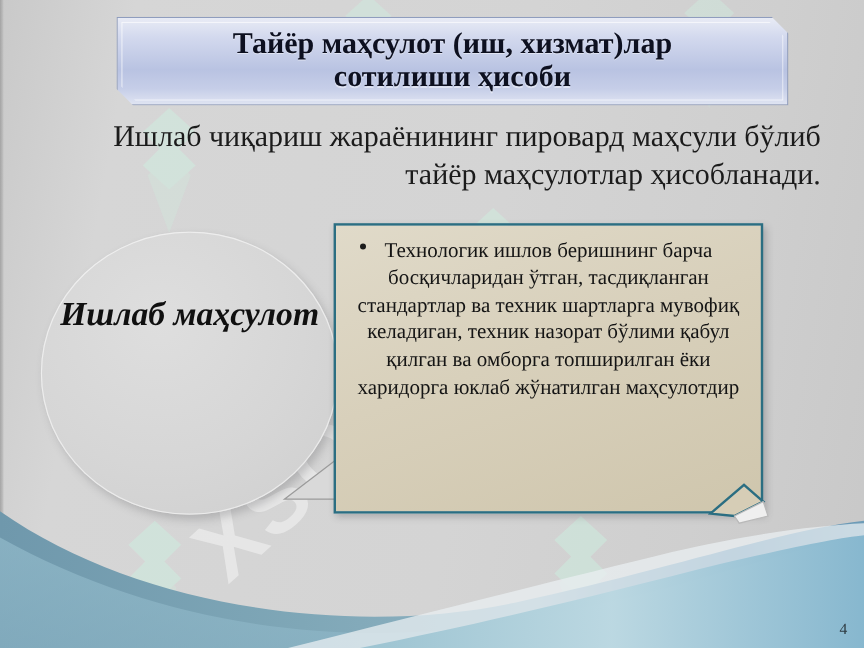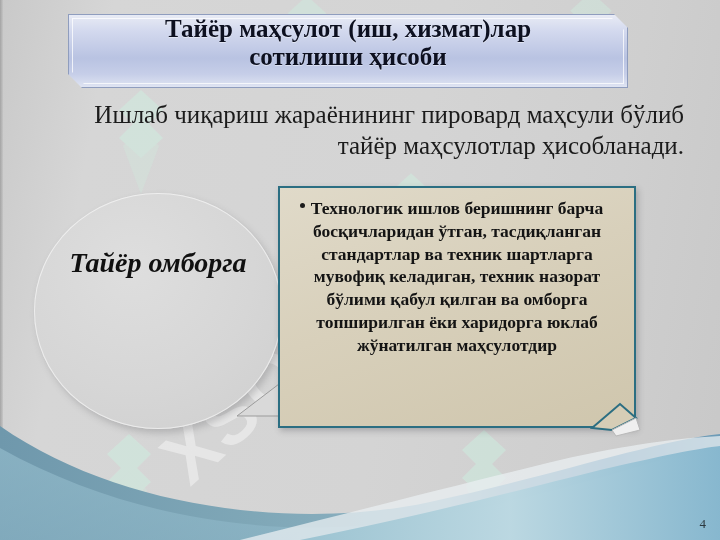--- a/index.html
+++ b/index.html
@@ -53,28 +53,29 @@
   
   .wave-wrap{
     position:absolute;
     left:0; bottom:0; width:720px; height:150px;
     pointer-events:none;
   }
 
   
   .title-banner{
     position:absolute;
-    left:68px; top:14px;
+    left:97px; top:14px;
     width:560px; height:74px;
     box-sizing:border-box;
     background:
       linear-gradient(180deg,#e8ebf5 0%, #d3d9ee 22%, #b9c3e2 60%, #c6cee8 82%, #dfe4f2 100%);
     border:1px solid #8f9dbe;
     clip-path: polygon(0 0, calc(100% - 14px) 0, 100% 14px, 100% 100%, 14px 100%, 0 calc(100% - 14px));
     display:flex;
+    align-items:center;
     justify-content:center;
     box-shadow: 2px 3px 5px rgba(60,60,70,.35);
   }
   .title-banner .inner-edge{
     position:absolute; left:3px; top:3px; right:3px; bottom:3px;
     border:1px solid rgba(255,255,255,.75);
     clip-path: polygon(0 0, calc(100% - 12px) 0, 100% 12px, 100% 100%, 12px 100%, 0 calc(100% - 12px));
     pointer-events:none;
   }
   .title-text{
@@ -136,21 +137,20 @@
   
   .callout{
     position:absolute;
     left:278px; top:186px;
     width:358px; height:242px;
     box-sizing:border-box;
     background: linear-gradient(160deg,#e0dac9 0%, #d8d0bb 45%, #cfc6ad 100%);
     border:2px solid #2b6e82;
     box-shadow: 2px 3px 6px rgba(70,70,75,.30);
     padding:9px 12px 10px 12px;
-    font-weight:bold;
   }
   .callout-list{
     margin:0; padding:0; list-style:none;
   }
   .callout-item{
     position:relative;
     font-family:"Liberation Serif", serif;
     font-size:17.5px;
     line-height:1.30;
     color:#141414;
@@ -272,21 +272,21 @@
   <div class="title-banner">
     <span class="inner-edge"></span>
     <div class="title-text">Тайёр маҳсулот (иш, хизмат)лар
 сотилиши ҳисоби</div>
   </div>
 
   <div class="intro">Ишлаб чиқариш жараёнининг пировард маҳсули бўлиб
 тайёр маҳсулотлар ҳисобланади.</div>
 
   <div class="circle"></div>
-  <div class="circle-label">Тайёр омборга</div>
+  <div class="circle-label">Ишлаб маҳсулот</div>
 
   <div class="pointer">
     <svg width="46" height="40" viewBox="0 0 46 40">
       <path d="M44 2 L2 34 L44 34 Z" fill="#d9d9d9" stroke="#9b9b9b" stroke-width="1"></path>
     </svg>
   </div>
 
   <div class="callout">
     <ul class="callout-list">
       <li class="callout-item">

